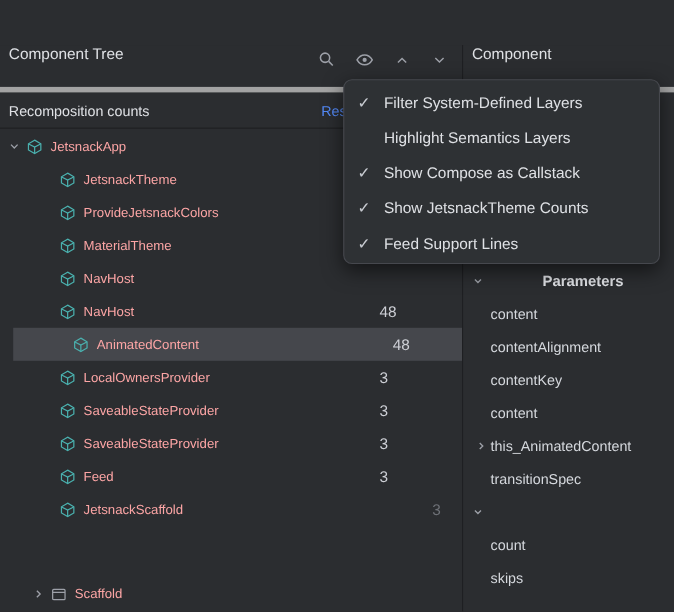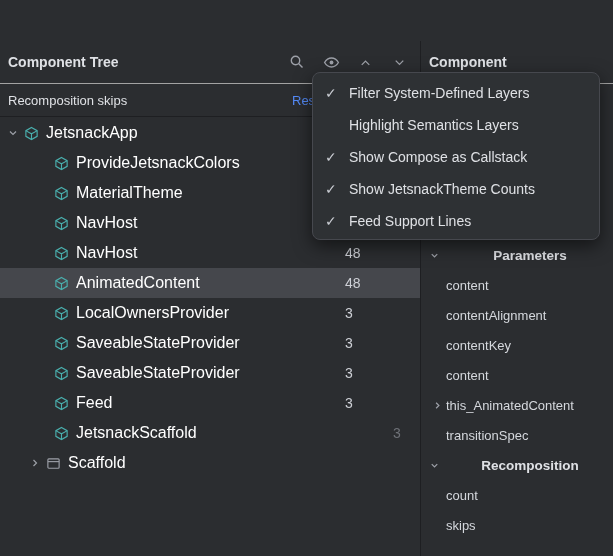--- a/index.html
+++ b/index.html
@@ -17,55 +17,55 @@
   }
   .left-panel {
     position:absolute; left:0; top:41px; width:420px; height:515px;
     background:#2b2d30;
   }
   .right-panel {
     position:absolute; left:420px; top:41px; width:193px; height:515px;
     background:#2b2d30; border-left:1px solid #1e1f22;
   }
   .panel-header {
-    height:43px; display:flex; align-items:center;
-    padding:0 8px; border-bottom:1px solid #a3a3a3; font-size:14px;font-weight:bold;
+    height:43px; display:flex; align-items:flex-start;
+    padding:0 8px; border-bottom:5px solid #a3a3a3; font-size:14px;
   }
   .panel-header .spacer { flex:1; }
   .toolbar-icon {
     width:26px; height:26px; display:flex; align-items:center; justify-content:center;
     border-radius:4px; color:#9da0a8; margin-left:8px; cursor:pointer;
   }
   .toolbar-icon svg { display:block; }
   .banner {
     height:33px; display:flex; align-items:center; padding:0 8px;
     border-bottom:1px solid #1e1f22; font-size:13px; position:relative;
   }
   .banner .reset-link {
     position:absolute; left:292px; color:#548af7; cursor:pointer; font-size:13px;
   }
   .tree { position:absolute; left:0; top:77px; width:420px; }
   .tree-row {
     height:30px; display:flex; align-items:center; position:relative;
     cursor:default; white-space:nowrap;
   }
-  .tree-row.selected { background:#45474c; }
+  .tree-row.selected { background:#45474c;margin-left:12px; }
   .twisty {
     width:18px; height:18px; display:flex; align-items:center; justify-content:center;
     color:#9da0a8; flex:0 0 18px;
   }
   .node-icon {
     width:18px; height:18px; display:flex; align-items:center; justify-content:center;
     color:#4ab0ae; flex:0 0 18px; margin-right:6px;
   }
   .node-icon.gray { color:#9da0a8; }
   .d0 { padding-left:4px; }
   .d1 { padding-left:52px; }
-  .d1b { padding-left:26px; }
-  .row-label { font-size:16px; color:#ffffff; }
+  .d1b { padding-left:26px;margin-top:47px; }
+  .row-label { font-size:12px; color:#fca5a5; }
   .row-count {
     position:absolute; left:345px; font-size:14px; color:#ced0d6;
   }
   .row-count.dim { left:393px; color:#6e7177; }
   
   .attr-body { position:absolute; left:0; top:199px; width:193px; }
   .attr-row {
     height:30px; display:flex; align-items:center; padding-left:25px;
     font-size:13px; color:#d5d8dd; position:relative;
   }
@@ -119,21 +119,21 @@
         </svg>
     </span>
     <span class="toolbar-icon">
       <svg width="15" height="15" viewBox="0 0 16 16">
           <path d="M4 6 8 10l4-4" fill="none" stroke="currentColor" stroke-width="1.4"></path>
         </svg>
     </span>
   </div>
 
   <div class="banner">
-    <span>Recomposition skips</span>
+    <span>Recomposition counts</span>
     <span class="reset-link">Reset</span>
   </div>
 
   <div class="tree">
 
     <div class="tree-row d0">
       <span class="twisty">
           <svg width="12" height="12" viewBox="0 0 16 16">
             <path d="M4 6 8 10l4-4" fill="none" stroke="currentColor" stroke-width="1.6"></path>
           </svg>
@@ -141,20 +141,30 @@
       <span class="node-icon">
           <svg width="15" height="15" viewBox="0 0 16 16">
             <path d="M8 1.5 14 5v6L8 14.5 2 11V5z" fill="none" stroke="currentColor" stroke-width="1.2"></path>
             <path d="M2.2 5.2 8 8.3l5.8-3.1M8 8.3v6" fill="none" stroke="currentColor" stroke-width="1.2"></path>
           </svg>
         </span>
       <span class="row-label">JetsnackApp</span>
       <span class="row-count"></span>
     </div>
 
+    <div class="tree-row d1">
+      <span class="node-icon">
+          <svg width="15" height="15" viewBox="0 0 16 16">
+            <path d="M8 1.5 14 5v6L8 14.5 2 11V5z" fill="none" stroke="currentColor" stroke-width="1.2"></path>
+            <path d="M2.2 5.2 8 8.3l5.8-3.1M8 8.3v6" fill="none" stroke="currentColor" stroke-width="1.2"></path>
+          </svg>
+        </span>
+      <span class="row-label">JetsnackTheme</span>
+      <span class="row-count"></span>
+    </div>
 
     <div class="tree-row d1">
       <span class="node-icon">
           <svg width="15" height="15" viewBox="0 0 16 16">
             <path d="M8 1.5 14 5v6L8 14.5 2 11V5z" fill="none" stroke="currentColor" stroke-width="1.2"></path>
             <path d="M2.2 5.2 8 8.3l5.8-3.1M8 8.3v6" fill="none" stroke="currentColor" stroke-width="1.2"></path>
           </svg>
         </span>
       <span class="row-label">ProvideJetsnackColors</span>
       <span class="row-count"></span>
@@ -317,21 +327,20 @@
     <div class="attr-row">
       <span>transitionSpec</span>
     </div>
 
     <div class="attr-row section">
       <span class="attr-chevron">
           <svg width="11" height="11" viewBox="0 0 16 16">
             <path d="M4 6 8 10l4-4" fill="none" stroke="currentColor" stroke-width="1.8"></path>
           </svg>
         </span>
-      <span>Recomposition</span>
     </div>
 
     <div class="attr-row">
       <span>count</span>
     </div>
     <div class="attr-row">
       <span>skips</span>
     </div>
 
   </div>

